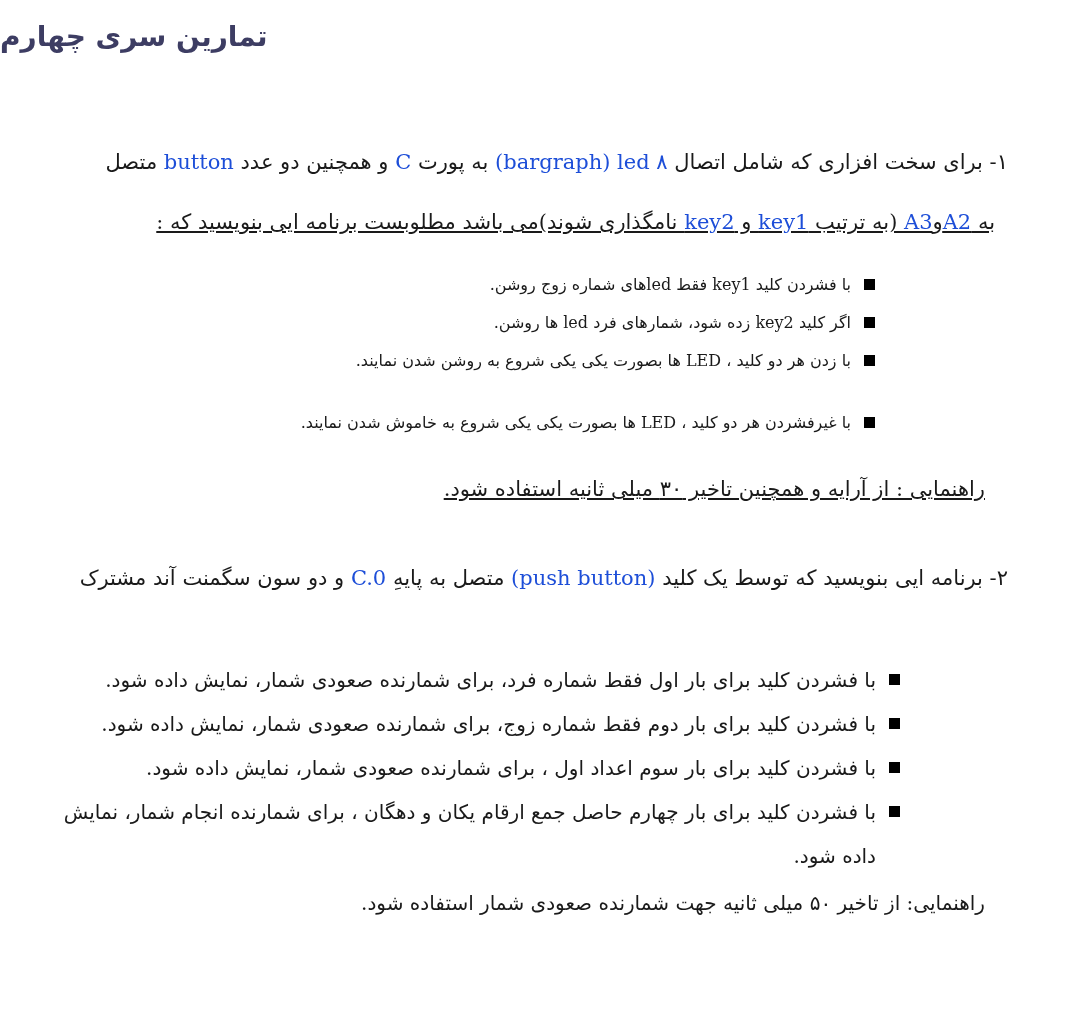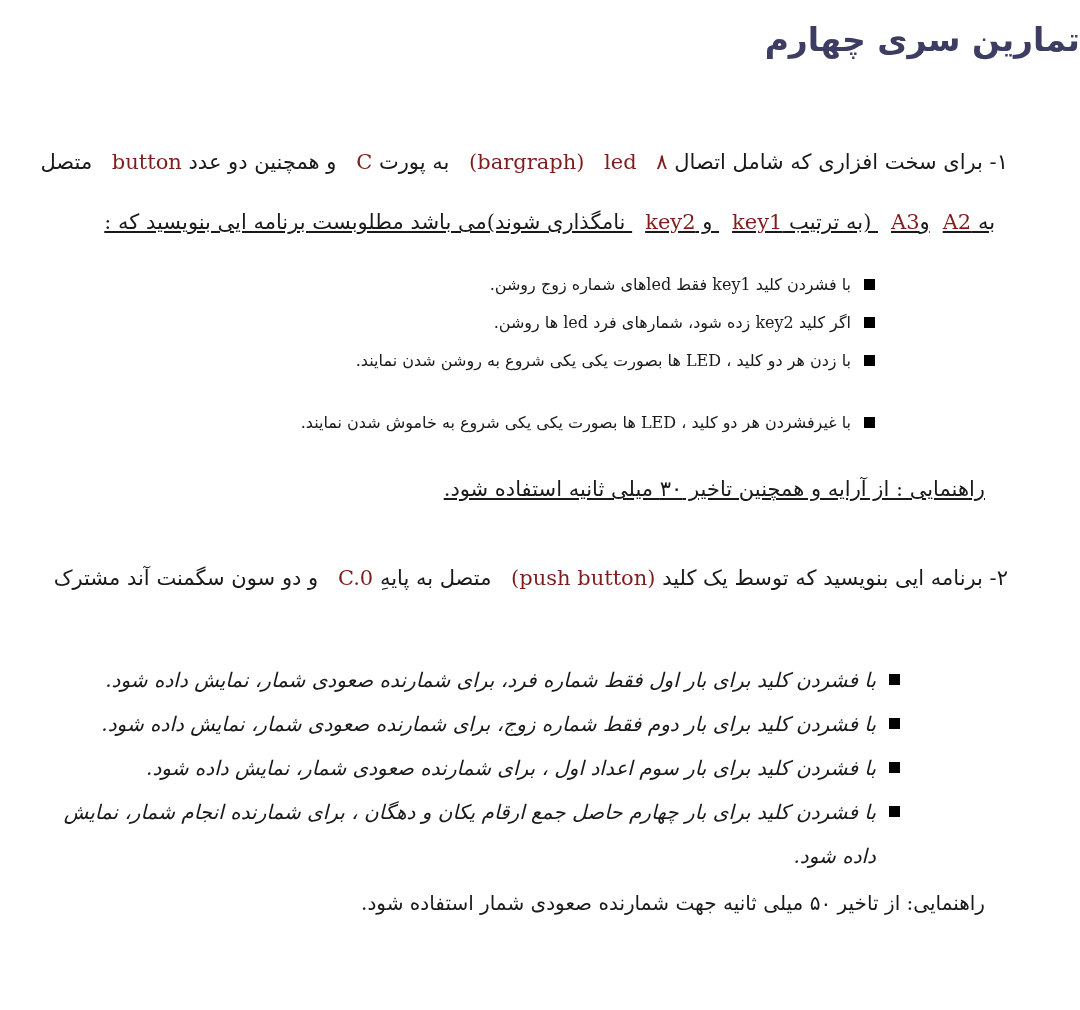--- a/index.html
+++ b/index.html
@@ -11,31 +11,31 @@
   }
   .page {
     position: absolute; inset: 0;
     direction: rtl;
     color: #1a1a1a;
     background: #ffffff;
   }
   .title {
     position: absolute; top: 20px; left: 0; right: 0;
     margin: 0;
-    text-align: right;
-    font-size: 33px; font-weight: bold;
+    text-align: left;
+    font-size: 28px; font-weight: bold;
     color: #3d3d63;
   }
   .line {
     position: absolute;
     font-size: 21px;
     white-space: nowrap;
   }
   .seg { unicode-bidi: isolate; }
-  .red { color: #7f1d1d; margin-left: 13px; }
+  .red { color: #1d4ed8; }
 
   .ex1l1 { top: 150px; right: 72px; }
   .ex1l2 { top: 210px; right: 85px; text-decoration: underline; }
   .hint1 { top: 477px; right: 95px; text-decoration: underline; }
   .ex2l1 { top: 566px; right: 72px; }
   .ex2l2 { top: 616px; right: 75px; }
   .hint2 { top: 891px; right: 95px; font-size: 20px; }
 
   .bullets { position: absolute; }
   .brow { display: flex; align-items: flex-start; }
@@ -47,21 +47,21 @@
   }
   .btext { white-space: nowrap; }
 
   .ex1b { top: 266px; right: 205px; }
   .ex1b .brow { font-size: 16px; }
   .ex1b .btext { line-height: 38px; }
   .ex1b .marker { margin-top: 13px; }
   .ex1b .brow:nth-child(4) { margin-top: 24px; }
 
   .ex2b { top: 658px; right: 180px; }
-  .ex2b .brow { font-size: 20px; font-style: italic; }
+  .ex2b .brow { font-size: 20px; }
   .ex2b .btext { line-height: 44px; }
   .ex2b .marker { margin-top: 16px; }
 </style>
 </head>
 <body>
 
 <div class="page">
 
   <h1 class="title">تمارین سری چهارم</h1>
 

